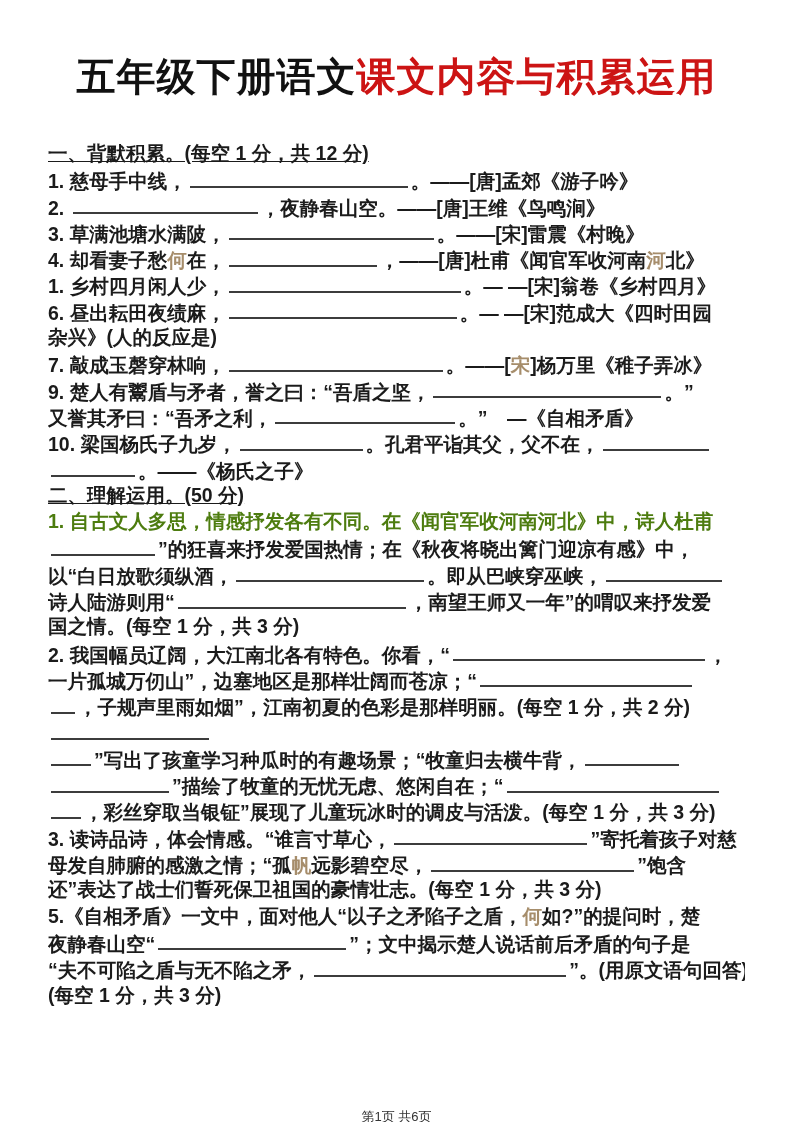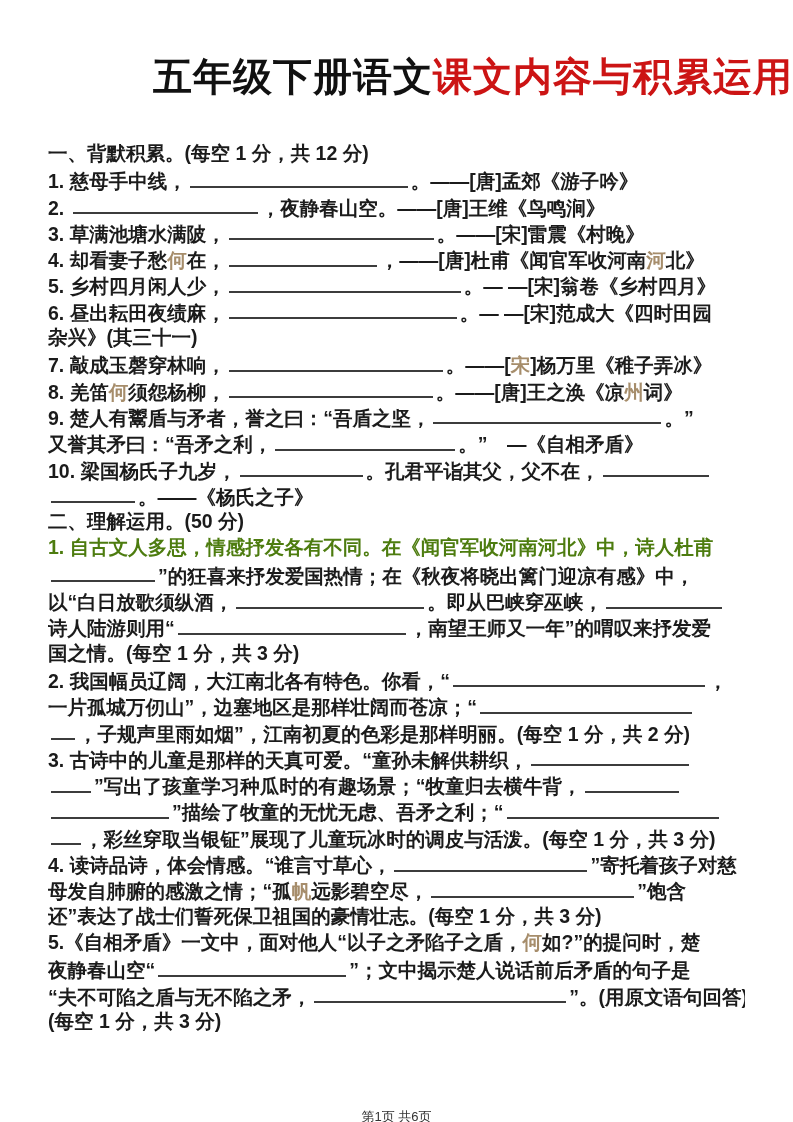--- a/index.html
+++ b/index.html
@@ -10,42 +10,42 @@
     font-family: "Liberation Sans", "DejaVu Sans", sans-serif;
   }
   .page {
     width: 793px; height: 1122px;
     box-sizing: border-box;
     position: relative;
     background: #ffffff;
   }
   .title {
     margin-top: 50px;
-    text-align: right;
+    text-align: center;
     font-size: 39px;
     font-weight: 700;
     letter-spacing: 1px;
     color: #111111;
     white-space: nowrap;
   }
   .title .red { color: #cc1414; }
   .doc-body {
     margin: 36px 48px 0 48px;
     width: 697px;
     color: #1b1b1b;
     font-size: 19.5px;
     font-weight: 600;
   }
   .line {
     line-height: 26.3px;
     height: 26.3px;
     white-space: nowrap;
     overflow: hidden;
   }
-  .line.heading { font-weight: 700; }
+  .line.heading { font-weight: 700; text-decoration: underline; }
   .seg { display: inline; }
   .seg.brown { color: #a68d6b; }
   .seg.gray  { color: #4d7c0f; }
   .blank {
     display: inline-block;
     height: 1em;
     border-bottom: 2px solid #3c3c3c;
     vertical-align: baseline;
     margin: 0 3px;
   }
@@ -67,43 +67,42 @@
   <div class="title">
     <span>五年级下册语文</span><span class="red">课文内容与积累运用</span>
   </div>
 
   <div class="doc-body">
       <div class="line heading">一、背默积累。(每空 1 分，共 12 分)</div>
       <div class="line"><span class="seg">1. 慈母手中线，</span><span class="blank" style="width: 218px;"></span><span class="seg">。——[唐]孟郊《游子吟》</span></div>
       <div class="line"><span class="seg">2. </span><span class="blank" style="width: 185px;"></span><span class="seg">，夜静春山空。——[唐]王维《鸟鸣涧》</span></div>
       <div class="line"><span class="seg">3. 草满池塘水满陂，</span><span class="blank" style="width: 205px;"></span><span class="seg">。——[宋]雷震《村晚》</span></div>
       <div class="line"><span class="seg">4. 却看妻子愁</span><span class="seg brown">何</span><span class="seg">在，</span><span class="blank" style="width: 148px;"></span><span class="seg">，——[唐]杜甫《闻官军收河南</span><span class="seg brown">河</span><span class="seg">北》</span></div>
-      <div class="line"><span class="seg">5. 乡村四月闲人少，</span><span class="blank" style="width: 232px;"></span><span class="seg">。— —[宋]翁卷《乡村四月》</span></div>
+      <div class="line"><span class="seg">1. 乡村四月闲人少，</span><span class="blank" style="width: 232px;"></span><span class="seg">。— —[宋]翁卷《乡村四月》</span></div>
       <div class="line"><span class="seg">6. 昼出耘田夜绩麻，</span><span class="blank" style="width: 228px;"></span><span class="seg">。— —[宋]范成大《四时田园</span></div>
-      <div class="line"><span class="seg">杂兴》(其三十一)</span></div>
+      <div class="line"><span class="seg">杂兴》(人的反应是)</span></div>
       <div class="line"><span class="seg">7. 敲成玉磬穿林响，</span><span class="blank" style="width: 214px;"></span><span class="seg">。——[</span><span class="seg brown">宋</span><span class="seg">]杨万里《稚子弄冰》</span></div>
-      <div class="line"><span class="seg">8. 羌笛</span><span class="seg brown">何</span><span class="seg">须怨杨柳，</span><span class="blank" style="width: 204px;"></span><span class="seg">。——[唐]王之涣《凉</span><span class="seg brown">州</span><span class="seg">词》</span></div>
       <div class="line"><span class="seg">9. 楚人有鬻盾与矛者，誉之曰：“吾盾之坚，</span><span class="blank" style="width: 228px;"></span><span class="seg">。”</span></div>
       <div class="line"><span class="seg">又誉其矛曰：“吾矛之利，</span><span class="blank" style="width: 180px;"></span><span class="seg">。”　—《自相矛盾》</span></div>
       <div class="line"><span class="seg">10. 梁国杨氏子九岁，</span><span class="blank" style="width: 123px;"></span><span class="seg">。孔君平诣其父，父不在，</span><span class="blank" style="width: 106px;"></span></div>
       <div class="line"><span class="blank" style="width: 84px;"></span><span class="seg">。——《杨氏之子》</span></div>
       <div class="line heading">二、理解运用。(50 分)</div>
       <div class="line"><span class="seg gray">1. 自古文人多思，情感抒发各有不同。在《闻官军收河南河北》中，诗人杜甫</span></div>
       <div class="line"><span class="blank" style="width: 104px;"></span><span class="seg">”的狂喜来抒发爱国热情；在《秋夜将晓出篱门迎凉有感》中，</span></div>
       <div class="line"><span class="seg">以“白日放歌须纵酒，</span><span class="blank" style="width: 188px;"></span><span class="seg">。即从巴峡穿巫峡，</span><span class="blank" style="width: 116px;"></span></div>
       <div class="line"><span class="seg">诗人陆游则用“</span><span class="blank" style="width: 228px;"></span><span class="seg">，南望王师又一年”的喟叹来抒发爱</span></div>
       <div class="line"><span class="seg">国之情。(每空 1 分，共 3 分)</span></div>
       <div class="line"><span class="seg">2. 我国幅员辽阔，大江南北各有特色。你看，“</span><span class="blank" style="width: 252px;"></span><span class="seg">，</span></div>
       <div class="line"><span class="seg">一片孤城万仞山”，边塞地区是那样壮阔而苍凉；“</span><span class="blank" style="width: 212px;"></span></div>
       <div class="line"><span class="blank" style="width: 24px;"></span><span class="seg">，子规声里雨如烟”，江南初夏的色彩是那样明丽。(每空 1 分，共 2 分)</span></div>
-      <div class="line"><span class="seg">3. 古诗中的儿童是那样的天真可爱。“童孙未解供耕织，</span><span class="blank" style="width: 158px;"></span></div>
+      <div class="line"><span class="blank" style="width: 158px;"></span></div>
       <div class="line"><span class="blank" style="width: 40px;"></span><span class="seg">”写出了孩童学习种瓜时的有趣场景；“牧童归去横牛背，</span><span class="blank" style="width: 94px;"></span></div>
-      <div class="line"><span class="blank" style="width: 118px;"></span><span class="seg">”描绘了牧童的无忧无虑、吾矛之利；“</span><span class="blank" style="width: 212px;"></span></div>
+      <div class="line"><span class="blank" style="width: 118px;"></span><span class="seg">”描绘了牧童的无忧无虑、悠闲自在；“</span><span class="blank" style="width: 212px;"></span></div>
       <div class="line"><span class="blank" style="width: 30px;"></span><span class="seg">，彩丝穿取当银钲”展现了儿童玩冰时的调皮与活泼。(每空 1 分，共 3 分)</span></div>
-      <div class="line"><span class="seg">4. 读诗品诗，体会情感。“谁言寸草心，</span><span class="blank" style="width: 193px;"></span><span class="seg">”寄托着孩子对慈</span></div>
+      <div class="line"><span class="seg">3. 读诗品诗，体会情感。“谁言寸草心，</span><span class="blank" style="width: 193px;"></span><span class="seg">”寄托着孩子对慈</span></div>
       <div class="line"><span class="seg">母发自肺腑的感激之情；“孤</span><span class="seg brown">帆</span><span class="seg">远影碧空尽，</span><span class="blank" style="width: 203px;"></span><span class="seg">”饱含</span></div>
       <div class="line"><span class="seg">还”表达了战士们誓死保卫祖国的豪情壮志。(每空 1 分，共 3 分)</span></div>
       <div class="line"><span class="seg">5.《自相矛盾》一文中，面对他人“以子之矛陷子之盾，</span><span class="seg brown">何</span><span class="seg">如?”的提问时，楚</span></div>
       <div class="line"><span class="seg">夜静春山空“</span><span class="blank" style="width: 188px;"></span><span class="seg">”；文中揭示楚人说话前后矛盾的句子是</span></div>
       <div class="line"><span class="seg">“夫不可陷之盾与无不陷之矛，</span><span class="blank" style="width: 252px;"></span><span class="seg">”。(用原文语句回答)</span></div>
       <div class="line"><span class="seg">(每空 1 分，共 3 分)</span></div>
     </div>
 
   <div class="footer">
     <span>第1页 共6页</span>

